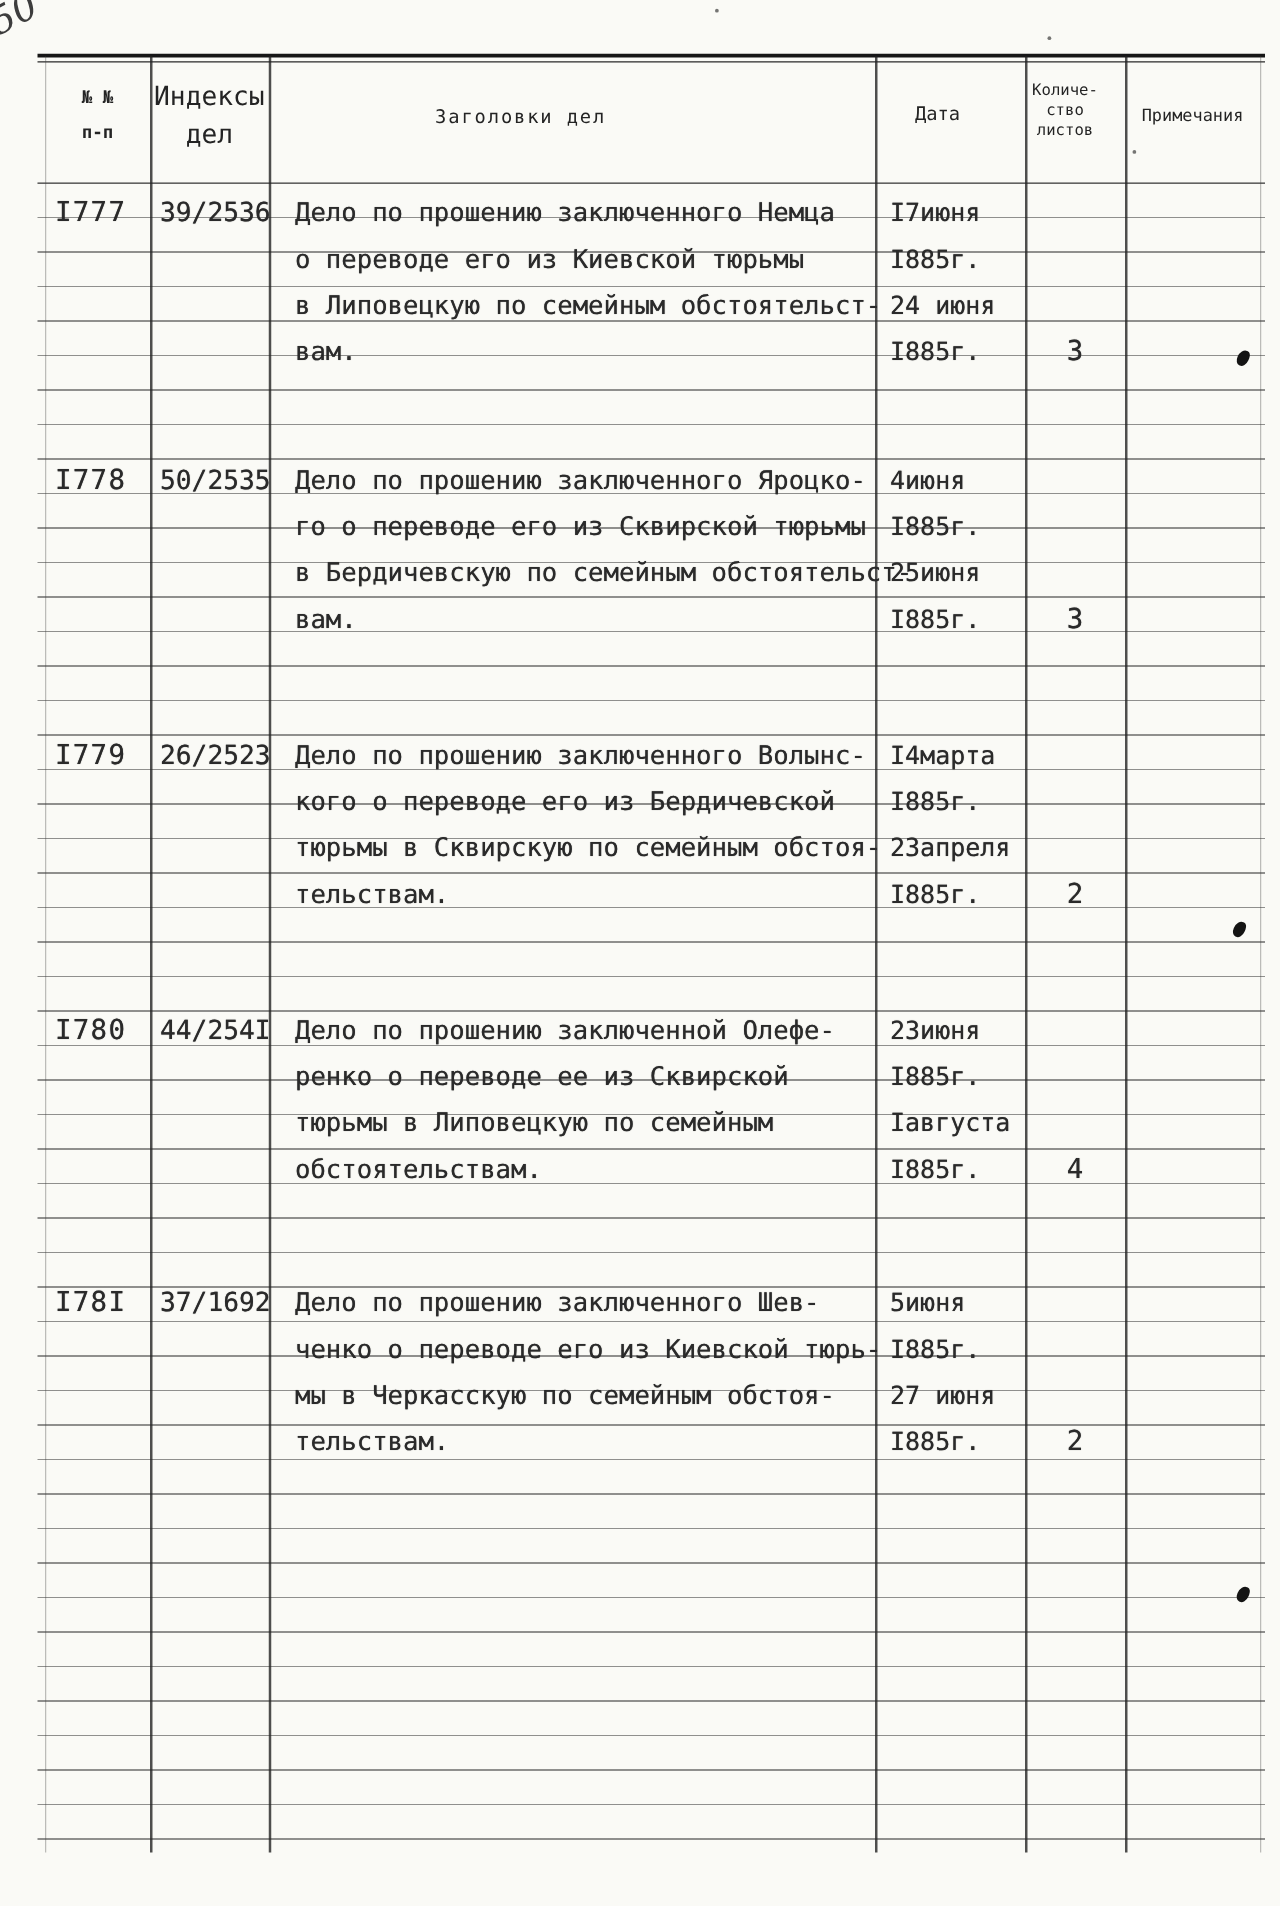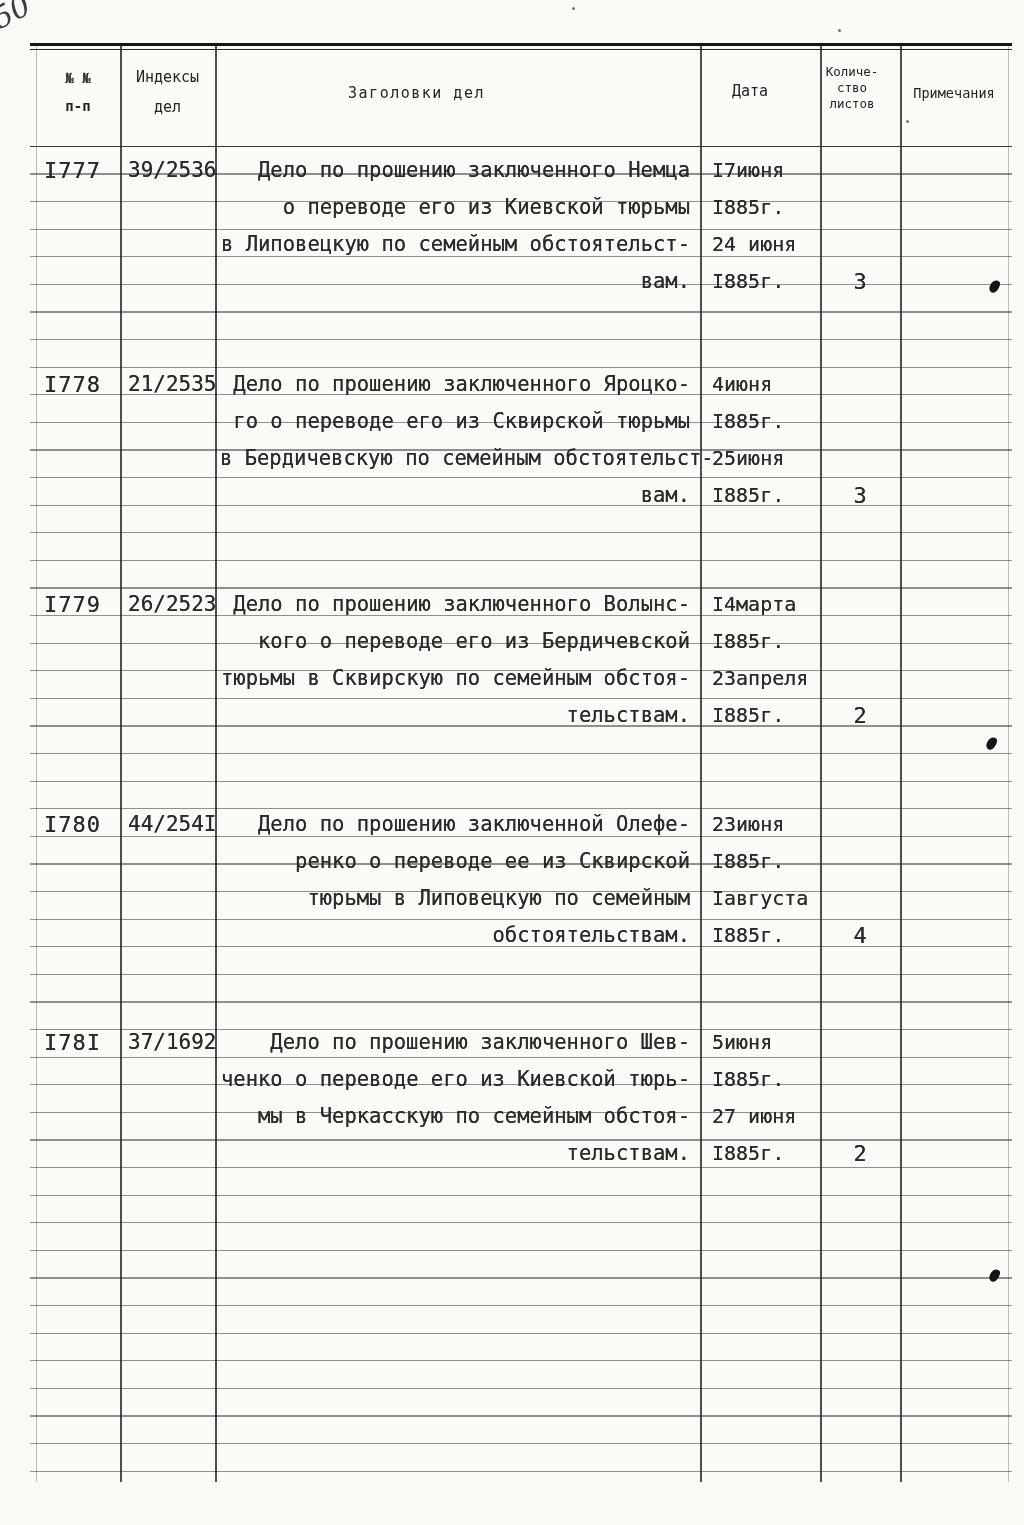--- a/index.html
+++ b/index.html
@@ -26,30 +26,30 @@
   .v-c1     { left:120px; }
   .v-c2     { left:215px; }
   .v-c3     { left:700px; }
   .v-c4     { left:820px; }
   .v-c5     { left:900px; }
   .v-right  { left:1008px; }
   
   .hdr { position:absolute; text-align:center; color:#242424; }
   .hdr div { white-space:nowrap; }
   .hdr-num    { left:36px;  top:64px;  width:84px;  font-size:14px; line-height:28px; font-weight:bold; }
-  .hdr-index  { left:120px; top:62px;  width:95px;  font-size:15px; line-height:30px; }
+  .hdr-index  { left:120px; top:62px;  width:95px;  font-size:21px; line-height:30px; }
   .hdr-title  { left:215px; top:84px;  width:403px; font-size:15px; letter-spacing:1.5px; }
   .hdr-date   { left:700px; top:82px;  width:100px; font-size:15px; }
   .hdr-sheets { left:820px; top:64px;  width:64px;  font-size:12.5px; line-height:16px; }
   .hdr-notes  { left:900px; top:85px;  width:108px; font-size:13.5px; }
   
   .entry { position:absolute; left:0; width:1024px; height:148px; }
   .c-num   { position:absolute; left:44px;  top:0; font-size:22px; line-height:37px; letter-spacing:1px; text-shadow:0 0 0.6px rgba(30,30,30,0.8); }
   .c-index { position:absolute; left:128px; top:0; font-size:21px; line-height:37px; text-shadow:0 0 0.6px rgba(30,30,30,0.8); }
-  .c-title { position:absolute; left:220px; top:0; width:470px;text-align:right; }
+  .c-title { position:absolute; left:236px; top:0; width:470px; }
   .c-title div { height:37px; line-height:37px; font-size:20.5px; white-space:nowrap; text-shadow:0 0 0.6px rgba(30,30,30,0.8); }
   .c-date  { position:absolute; left:712px; top:0; width:120px; }
   .c-date div { height:37px; line-height:37px; font-size:20px; white-space:nowrap; text-shadow:0 0 0.6px rgba(30,30,30,0.8); }
   .c-sheets { position:absolute; left:838px; top:111px; width:44px; height:37px; line-height:37px; font-size:22px; text-align:center; text-shadow:0 0 0.6px rgba(30,30,30,0.8); }
   
   .corner-mark {
     position:absolute; left:-8px; top:-6px;
     font-family:"DejaVu Serif", serif; font-style:italic;
     font-size:30px; color:#3d3d3d; transform:rotate(-28deg);
   }
@@ -116,21 +116,21 @@
       <div>I7июня</div>
       <div>I885г.</div>
       <div>24 июня</div>
       <div>I885г.</div>
     </div>
     <div class="c-sheets">3</div>
   </div>
 
   <div class="entry" style="top:366px">
     <div class="c-num">I778</div>
-    <div class="c-index">21/2535</div>
+    <div class="c-index">50/2535</div>
     <div class="c-title">
       <div>Дело по прошению заключенного Яроцко-</div>
       <div>го о переводе его из Сквирской тюрьмы</div>
       <div>в Бердичевскую по семейным обстоятельст-</div>
       <div>вам.</div>
     </div>
     <div class="c-date">
       <div>4июня</div>
       <div>I885г.</div>
       <div>25июня</div>

